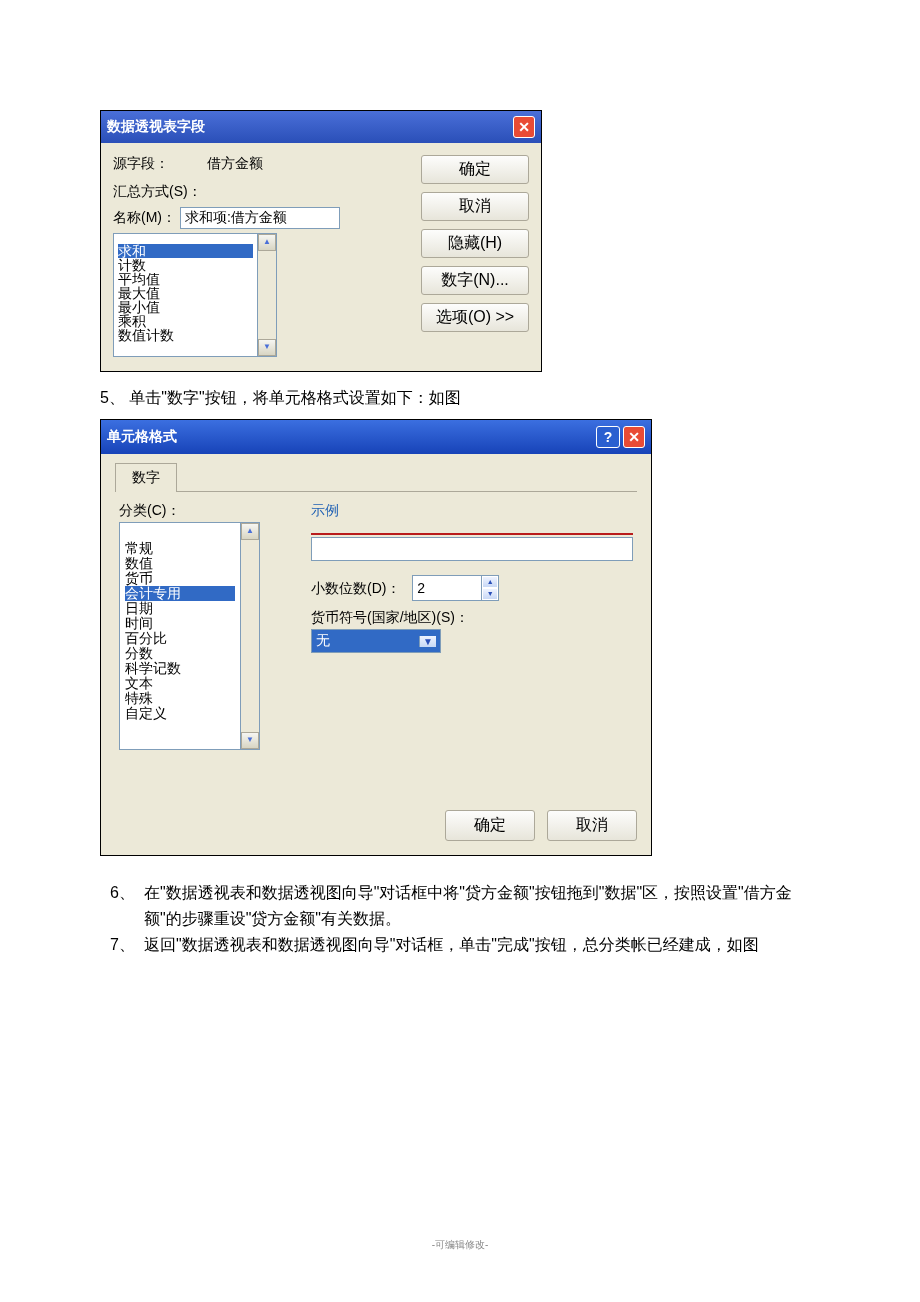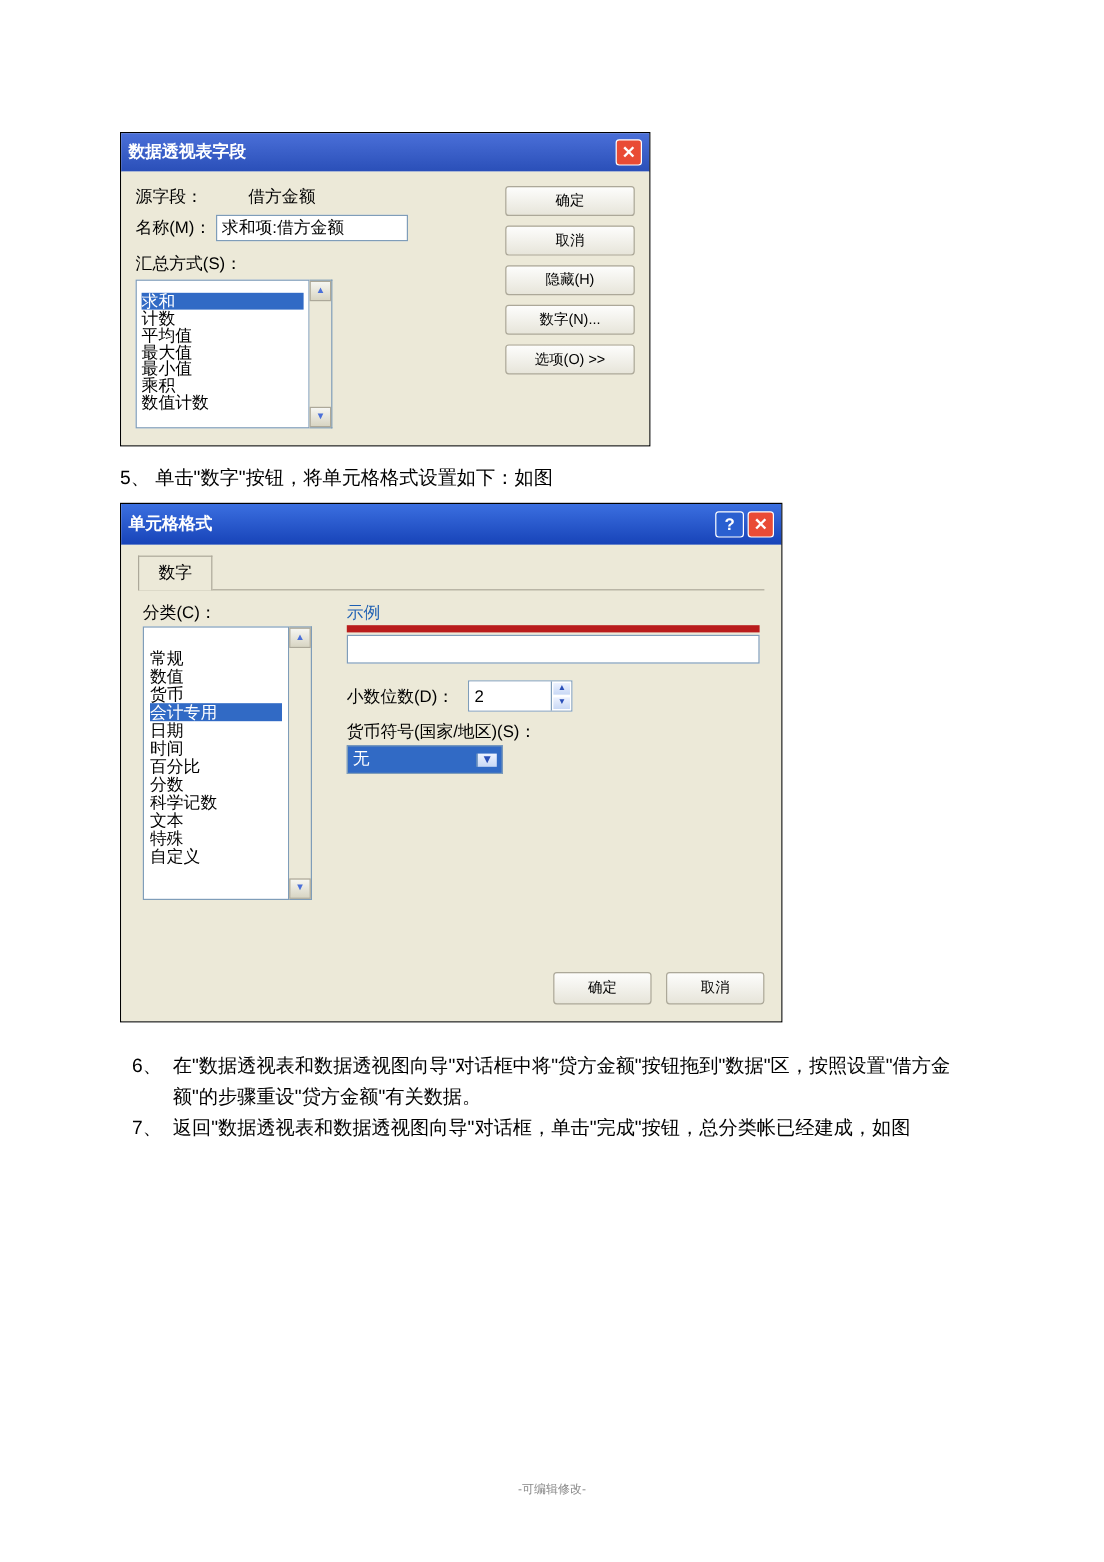--- a/index.html
+++ b/index.html
@@ -12,37 +12,37 @@
 .d1-left{flex:1;color:#000}
 .row{margin:2px 0}
 .lbl{display:inline-block}
 .textin{background:#fff;border:1px solid #7f9db9;padding:2px 4px;width:150px;font-size:14px;font-family:inherit}
 .listwrap{display:flex;margin-top:4px}
 .listbox{background:#fff;border:1px solid #7f9db9;width:135px;height:102px;overflow:hidden;padding:10px 4px;font-size:14px;line-height:14px}
 .listbox .sel{background:#316ac5;color:#fff}
 .scroll{width:18px;background:#ece9d8;border:1px solid #7f9db9;border-left:0;position:relative}
 .sbtn{height:15px;background:linear-gradient(#f6f6f2,#d8d5c3);border:1px solid #aca899;font-size:8px;text-align:center;line-height:14px;color:#4a6fd8}
 .d1-right{width:108px;display:flex;flex-direction:column;gap:8px;padding-top:2px}
-.winbtn{background:linear-gradient(#fdfdfc,#e7e5da);border:1px solid #aca899;border-radius:3px;padding:3px 4px;text-align:center;font-size:12px;font-family:inherit;display:flex;justify-content:center;align-items:center;white-space:nowrap}
+.winbtn{background:linear-gradient(#fdfdfc,#e7e5da);border:1px solid #aca899;border-radius:3px;padding:3px 4px;text-align:center;font-size:16px;font-family:inherit;display:flex;justify-content:center;align-items:center;white-space:nowrap}
 .caption{margin:16px 0 10px 0;font-size:16px}
 
 .dlg2{width:550px;border:1px solid #000}
 .tb2{background:linear-gradient(#3b6fe0,#1743b8);color:#fff;font-weight:bold;padding:6px 6px;display:flex;justify-content:space-between;align-items:center}
 .tb2-right{display:flex;gap:3px}
 .helpbtn{width:22px;height:20px;background:#2a5fd0;border:1px solid #fff;color:#fff;display:flex;align-items:center;justify-content:center;border-radius:3px;font-weight:bold}
 .dlg2-body{background:#ece9d8;padding:8px 14px 14px 14px}
 .tab{display:inline-block;background:#ece9d8;border:1px solid #aca899;border-bottom:none;padding:5px 16px;position:relative;top:1px}
 .tabarea{border-top:1px solid #aca899;padding:10px 4px 50px 4px}
-.d2-cols{display:flex;}
+.d2-cols{display:flex;gap:22px}
 .d2-left{width:170px}
 .catwrap{display:flex;margin-top:2px}
 .catbox{background:#fff;border:1px solid #7f9db9;width:110px;height:190px;overflow:hidden;padding:18px 5px;font-size:14px;line-height:15px}
 .catbox .sel{background:#316ac5;color:#fff}
 .d2-right{flex:1;color:#000}
-.sample-lbl{color:#1d5fb3;border-bottom:6px solid #b91c1c;padding-bottom:1px}
+.sample-lbl{color:#1d5fb3;border-bottom:2px solid #b91c1c;padding-bottom:13px}
 .sample-box{background:#fff;border:1px solid #7f9db9;height:22px;margin-top:2px}
 .field-row{margin-top:14px}
 .spin{display:inline-flex;border:1px solid #7f9db9;background:#fff;margin-left:8px}
 .spin input{border:none;width:60px;padding:2px 4px;font-size:14px;font-family:inherit}
 .spin-btns{display:flex;flex-direction:column;border-left:1px solid #7f9db9}
 .spin-btns div{background:linear-gradient(#eef3ff,#c8d8f5);width:14px;height:10px;font-size:7px;text-align:center;line-height:9px;color:#2a4fb8;border:1px solid #fff}
 .combo{background:#316ac5;color:#fff;border:1px solid #7f9db9;padding:2px 4px;width:120px;display:flex;justify-content:space-between;align-items:center;margin-top:2px}
 .combo .dd{background:linear-gradient(#eef3ff,#c8d8f5);border-left:1px solid #7f9db9;width:16px;text-align:center;color:#2a4fb8;font-size:10px}
 .note{margin-top:30px}
 .d2-buttons{display:flex;justify-content:flex-end;gap:12px;margin-top:10px}
@@ -61,26 +61,26 @@
   <div class="titlebar">
     <span>数据透视表字段</span>
     <div class="xbtn">✕</div>
   </div>
   <div class="dlg1-body">
     <div class="d1-left">
       <div class="row">
         <span class="lbl" style="width:90px">源字段：</span>
         <span>借方金额</span>
       </div>
+      <div class="row" style="margin-top:10px">
+        <span>汇总方式(S)：</span>
+      </div>
       <div class="row" style="margin-top:6px">
         <span class="lbl">名称(M)：</span>
         <input class="textin" value="求和项:借方金额" style="">
-      </div>
-      <div class="row" style="margin-top:10px">
-        <span>汇总方式(S)：</span>
       </div>
       <div class="listwrap">
         <div class="listbox">
           <div class="sel">求和</div>
           <div>计数</div>
           <div>平均值</div>
           <div>最大值</div>
           <div>最小值</div>
           <div>乘积</div>
           <div>数值计数</div>

